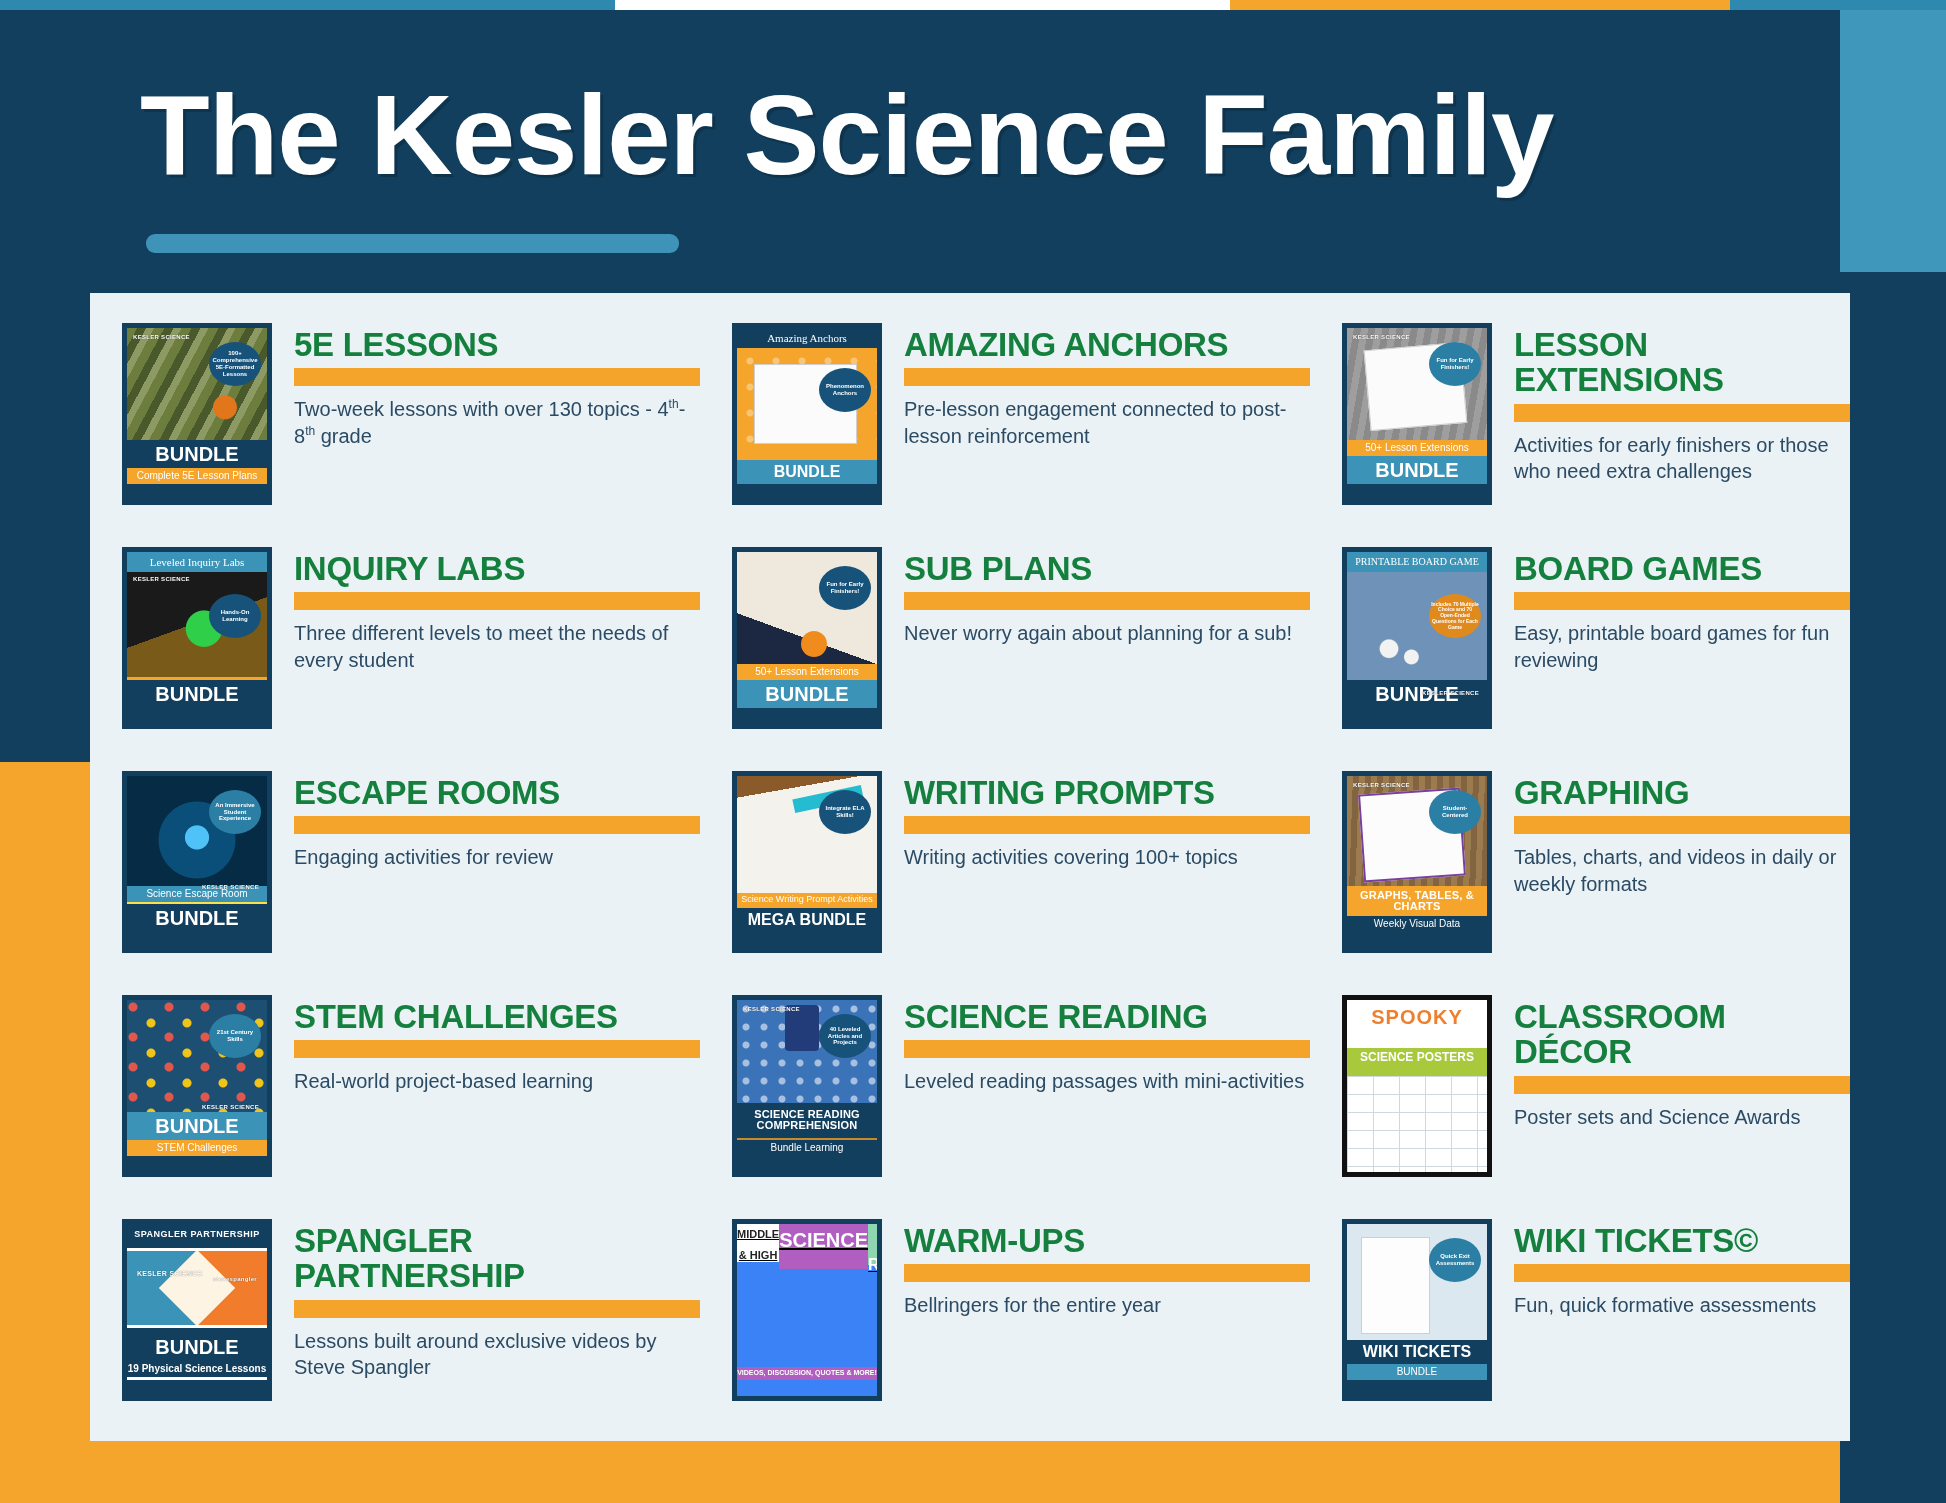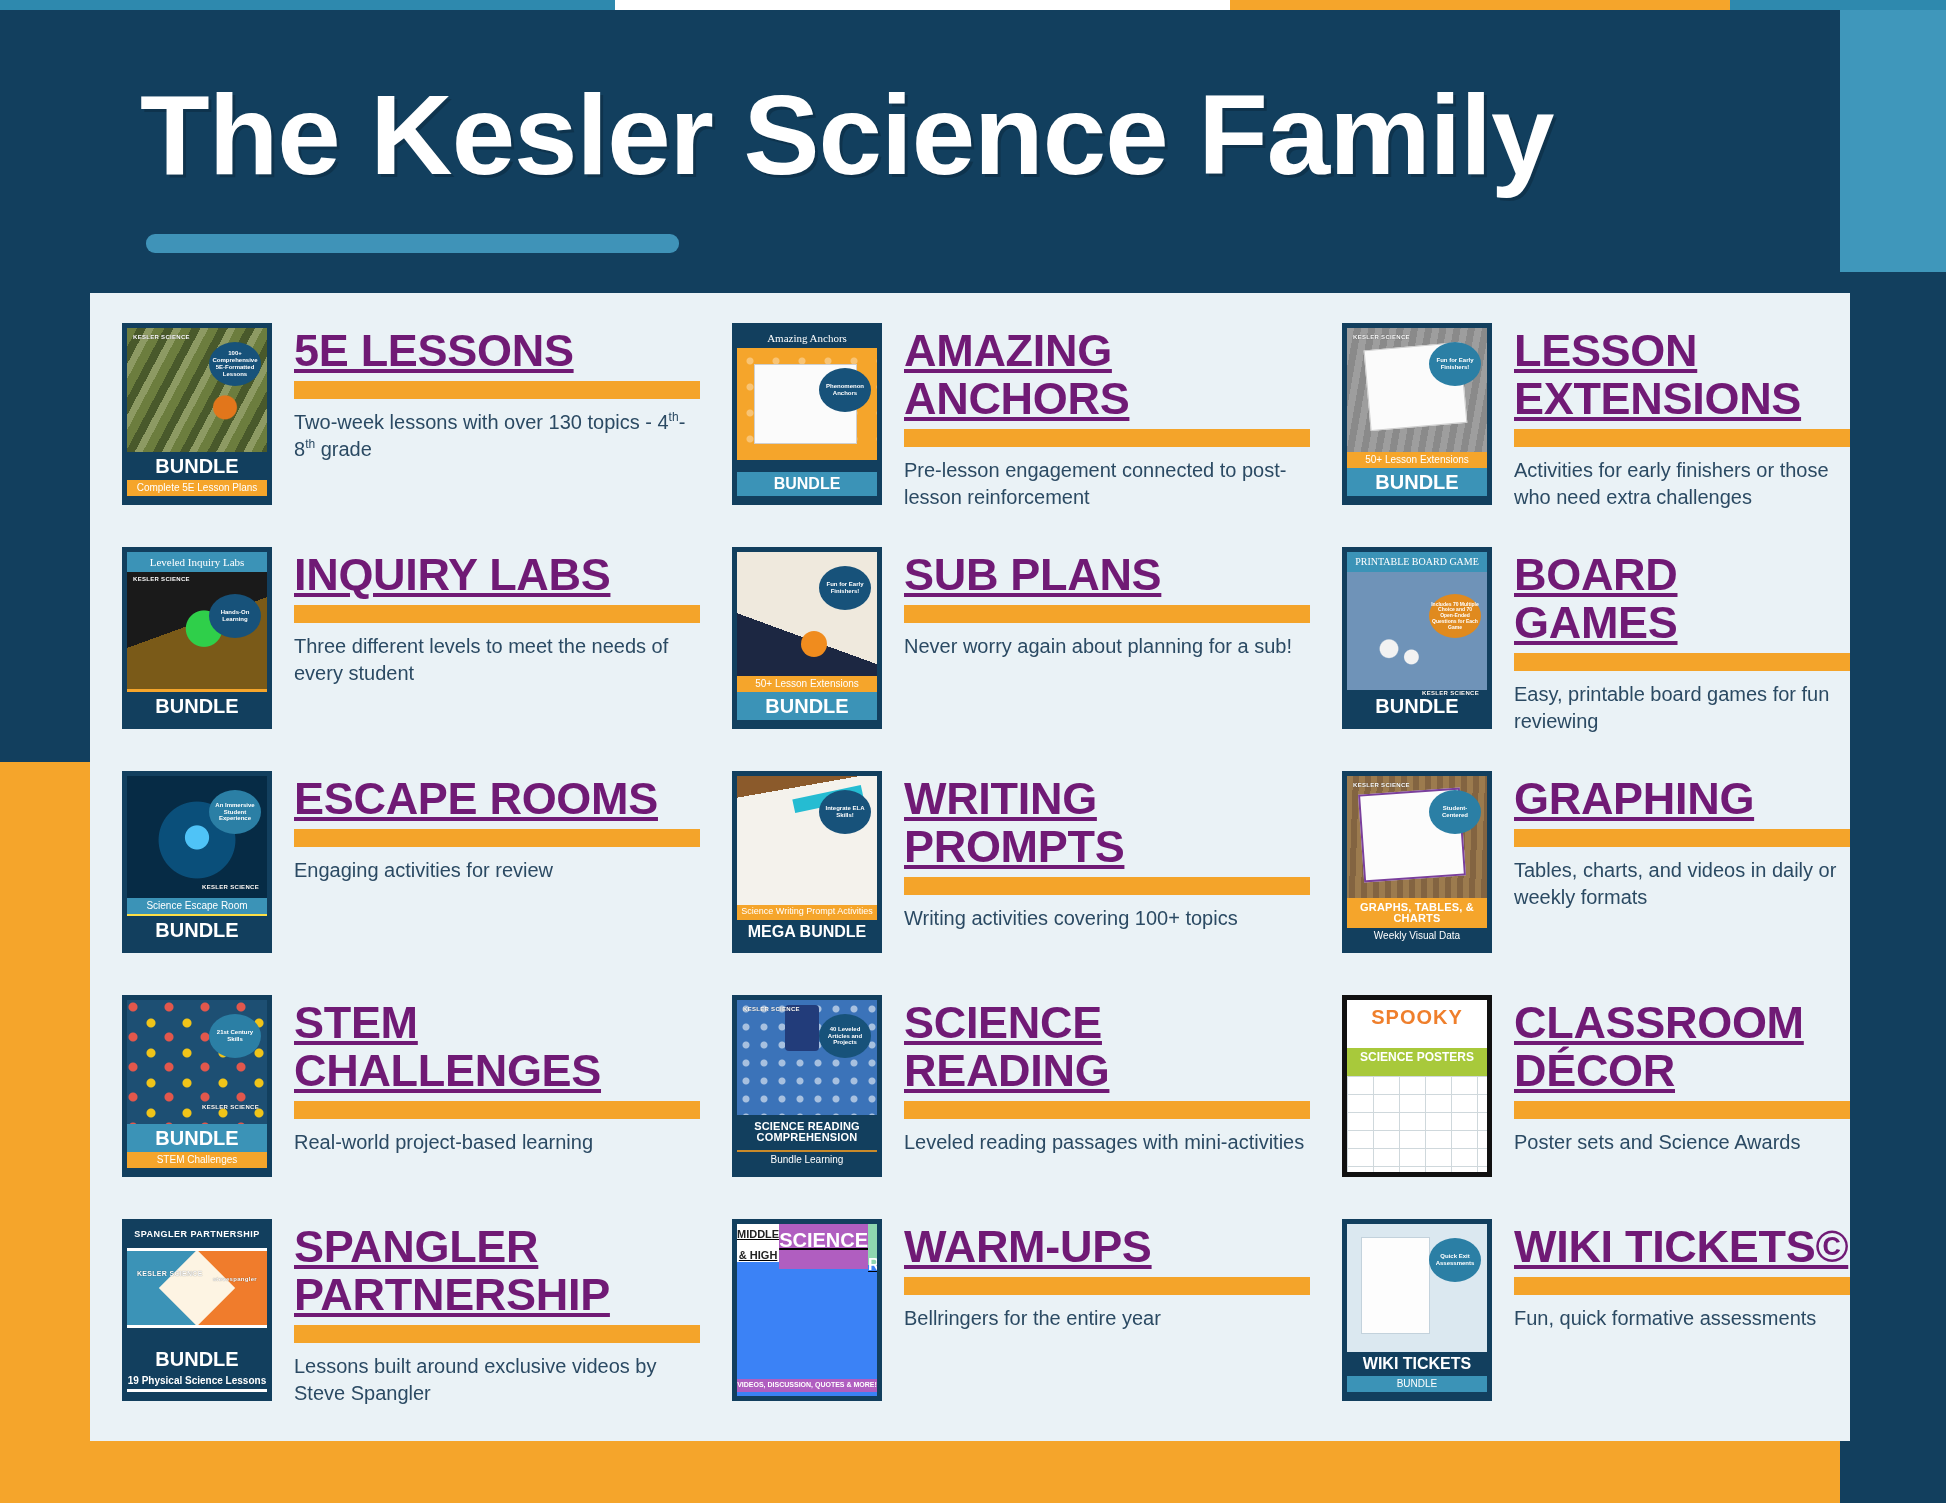--- a/index.html
+++ b/index.html
@@ -83,21 +83,21 @@
     background:#123f5e;
     overflow:hidden;
     margin-top:12px;
   }
   .thumb-art {
     position:absolute; left:0; right:0; top:0;
     height:128px;
     overflow:hidden;
   }
   .thumb-cap {
-    position:absolute; left:0; right:0; bottom:4px;
+    position:absolute; left:0; right:0; bottom:16px;
     text-align:center;
   }
   .cap-main {
     font-size:20px; font-weight:bold; color:#ffffff;
     padding:4px 0 3px 0; line-height:1.05;
   }
   .cap-main.small { font-size:16px; }
   .cap-main.xsmall { font-size:11px; letter-spacing:.2px; }
   .cap-sub {
     font-size:10px; color:#ffffff; padding:2px 0 3px 0; line-height:1.1;
@@ -205,24 +205,23 @@
       width:68%; height:62%; background:#fbfbfb; border:1px solid #ccc;
       transform:rotate(-5deg); }
   .art-wiki { width:100%; height:100%; background:
       linear-gradient(150deg, #dbe8f0 0 100%); }
   .art-wiki:after { content:""; position:absolute; left:10%; top:10%;
       width:48%; height:72%; background:#fdfdfd; border:1px solid #c3d2dc; }
 
   
   .text { padding-left:22px; padding-top:16px; flex:1; min-width:0; }
   .heading {
-    font-size:45px; font-weight:bold; color:#701a75;
+    font-size:33px; font-weight:bold; color:#15803d;
     line-height:1.07; letter-spacing:-0.3px;
     text-transform:uppercase;
-    text-decoration:underline;
   }
   .rule {
     height:18px; background:#f4a42a; margin-top:6px; margin-bottom:10px;
     width:100%;
   }
   .desc {
     font-size:20px; color:#2b4a63; line-height:1.33;
   }
   .desc sup { font-size:12px; vertical-align:super; }
 </style>

